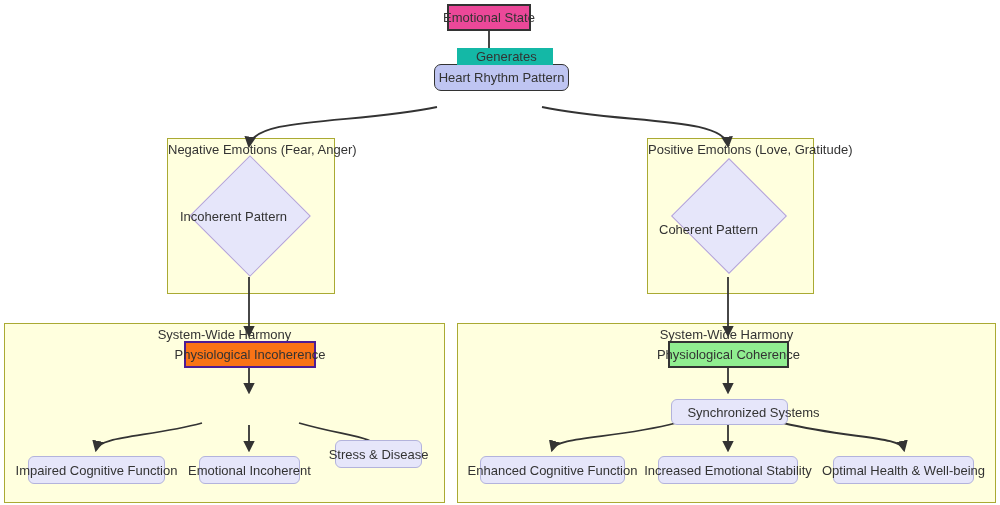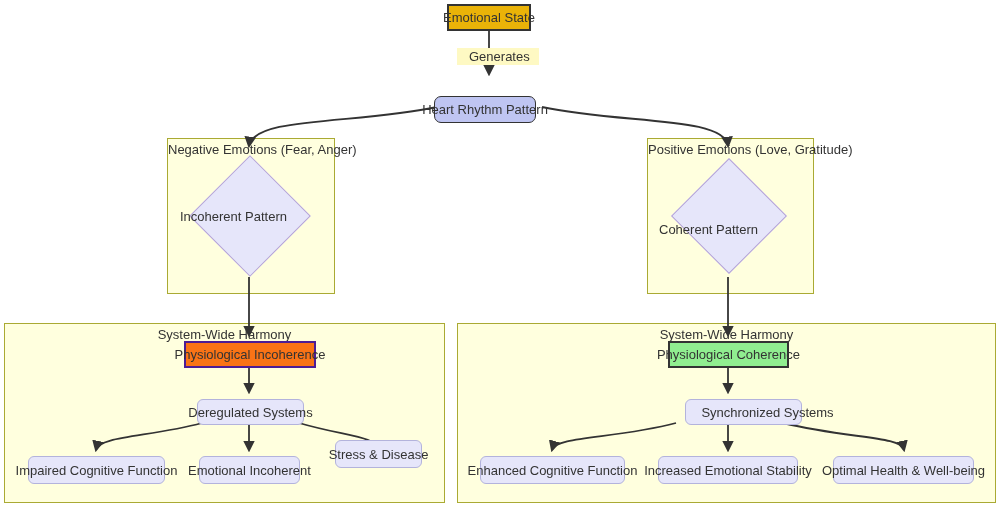--- a/index.html
+++ b/index.html
@@ -19,51 +19,51 @@
   #edges{position:absolute;left:0;top:0;z-index:2;}
   
   .node{
     position:absolute;display:flex;align-items:center;justify-content:center;
     font-size:13px;color:#333;z-index:3;white-space:nowrap;box-sizing:border-box;
     text-align:center;
   }
   .n-default{
     background:#e6e6fa;border:1px solid #b3b3dc;border-radius:6px;
   }
-  .n-pink{background:#eab308;border:2px solid #333333;}
+  .n-pink{background:#ec4899;border:2px solid #333333;}
   .n-blue{background:#bfc5f2;border:1.5px solid #333333;border-radius:7px;}
   .n-red{background:#f97316;border:2px solid #4c1d95;}
   .n-green{background:#90ee90;border:2px solid #333333;}
   .diamond{
     position:absolute;background:#e6e6fa;border:1px solid #b5a3d6;
     transform:rotate(45deg);z-index:3;box-sizing:border-box;
   }
   .diamond-label{
     position:absolute;z-index:4;font-size:13px;color:#333;
     white-space:nowrap;
   }
   .edge-label{
-    position:absolute;background:#fef9c3;z-index:4;font-size:13px;color:#333;
-    text-align:right;padding:1px 12px;white-space:nowrap;
+    position:absolute;background:#14b8a6;z-index:4;font-size:13px;color:#333;
+    text-align:right;padding:1px 19px;white-space:nowrap;
   }
   
   #cluster-negative{left:167px;top:138px;width:166px;height:154px;}
   #cluster-positive{left:647px;top:138px;width:165px;height:154px;}
   #cluster-discord{left:4px;top:323px;width:439px;height:178px;}
   #cluster-harmony{left:457px;top:323px;width:537px;height:178px;}
   #node-emotional-state{left:447px;top:4px;width:84px;height:27px;}
-  #node-heart-rhythm{left:434px;top:96px;width:102px;height:27px;}
+  #node-heart-rhythm{left:434px;top:64px;width:135px;height:27px;}
   #diamond-incoherent{left:207px;top:173px;width:86px;height:86px;}
   #label-incoherent{left:180px;top:209px;width:140px;}
   #diamond-coherent{left:688px;top:175px;width:82px;height:82px;}
   #label-coherent{left:659px;top:222px;width:140px;}
   #node-phys-incoherence{left:184px;top:341px;width:132px;height:27px;}
   #node-phys-coherence{left:668px;top:341px;width:121px;height:27px;}
   #node-deregulated{left:197px;top:399px;width:107px;height:26px;}
-  #node-synchronized{left:685px;top:399px;width:117px;height:26px;padding-left:48px;}
+  #node-synchronized{left:671px;top:399px;width:117px;height:26px;padding-left:48px;}
   #node-impaired{left:28px;top:456px;width:137px;height:28px;}
   #node-instability{left:199px;top:456px;width:101px;height:28px;}
   #node-stress{left:335px;top:440px;width:87px;height:28px;}
   #node-enhanced{left:480px;top:456px;width:145px;height:28px;}
   #node-increased{left:658px;top:456px;width:140px;height:28px;}
   #node-optimal{left:833px;top:456px;width:141px;height:28px;}
   #edge-label-generates{left:457px;top:48px;width:58px;}
 </style>
 </head>
 <body>
@@ -113,21 +113,20 @@
 
   <div class="diamond" id="diamond-incoherent"></div>
   <div class="diamond-label" id="label-incoherent">Incoherent Pattern</div>
 
   <div class="diamond" id="diamond-coherent"></div>
   <div class="diamond-label" id="label-coherent">Coherent Pattern</div>
 
   <div class="node n-red" id="node-phys-incoherence">Physiological Incoherence</div>
   <div class="node n-green" id="node-phys-coherence">Physiological Coherence</div>
 
-  <div class="node n-default" id="node-deregulated">Deregulated Systems</div>
   <div class="node n-default" id="node-synchronized">Synchronized Systems</div>
 
   <div class="node n-default" id="node-impaired">Impaired Cognitive Function</div>
   <div class="node n-default" id="node-instability">Emotional Incoherent</div>
   <div class="node n-default" id="node-stress">Stress &amp; Disease</div>
 
   <div class="node n-default" id="node-enhanced">Enhanced Cognitive Function</div>
   <div class="node n-default" id="node-optimal">Optimal Health &amp; Well-being</div>
   <div class="node n-default" id="node-increased">Increased Emotional Stability</div>
 

